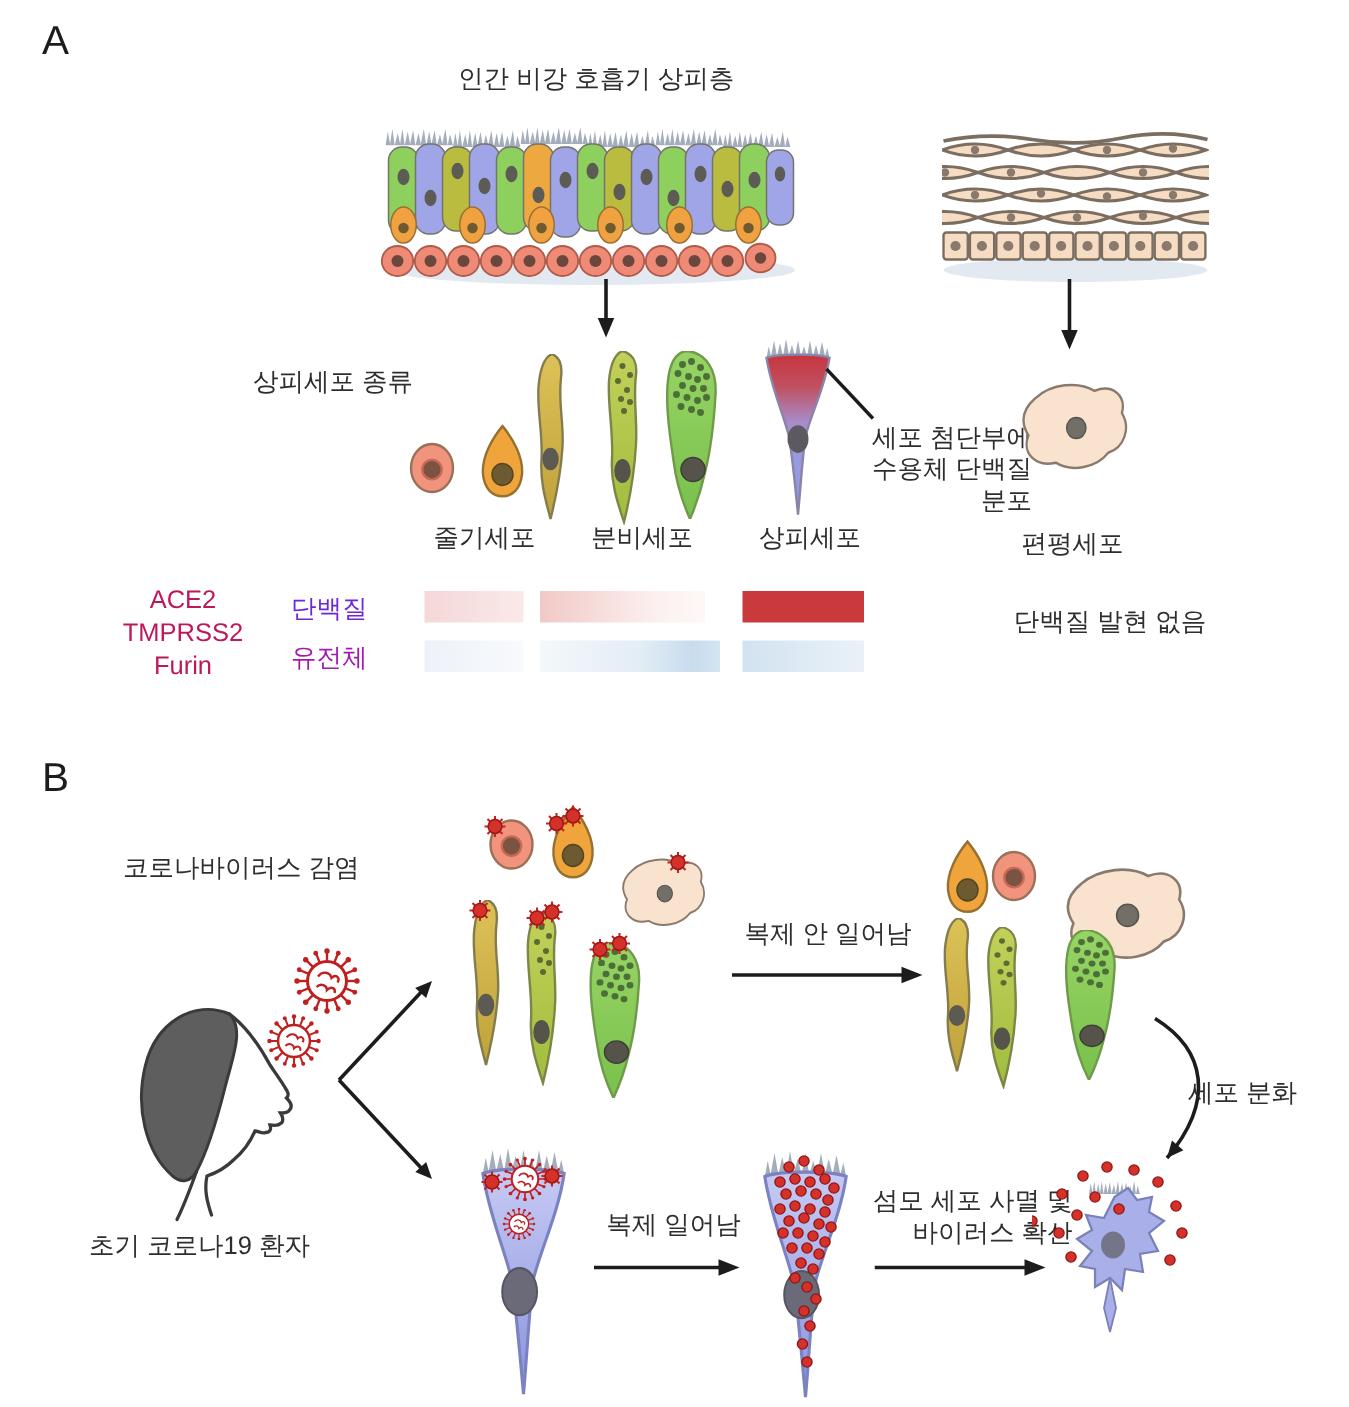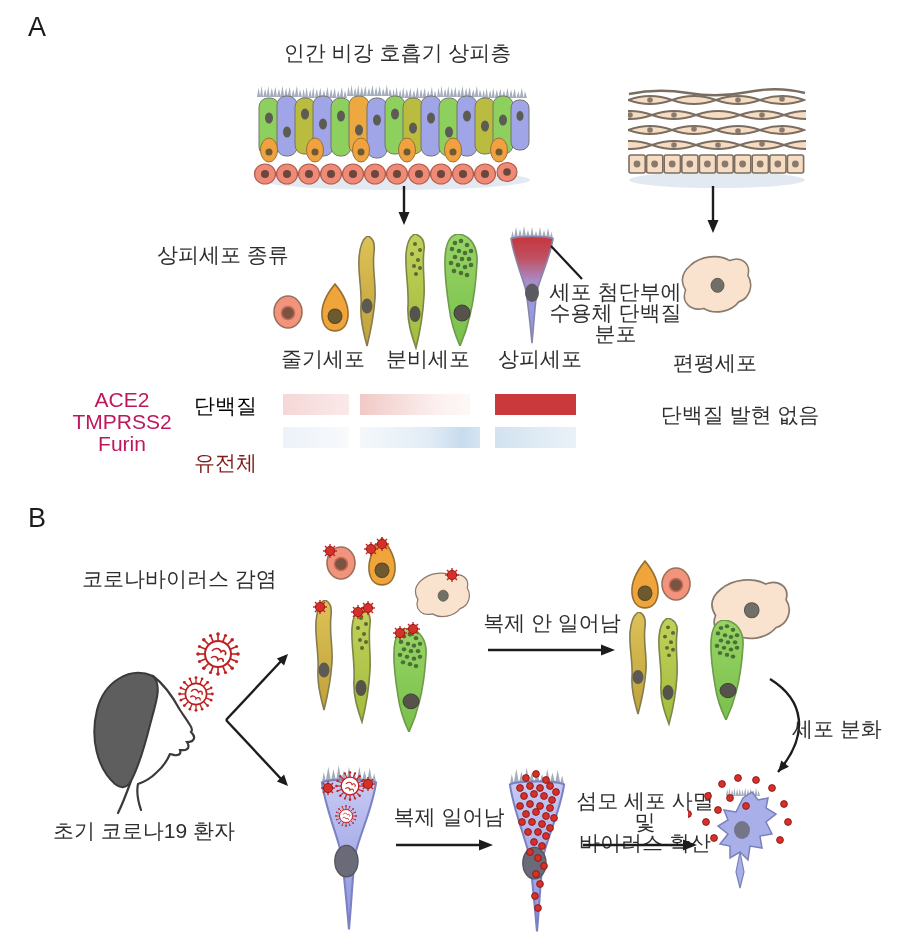--- a/index.html
+++ b/index.html
@@ -1,20 +1,20 @@
 <!DOCTYPE html>
 <html><head>
 <meta charset="utf-8">
 <style>
   html,body{margin:0;padding:0;background:#fff;}
   #stage{position:relative;width:899px;height:938px;background:#fff;overflow:hidden;
          font-family:"Liberation Sans","DejaVu Sans",sans-serif;color:#2e2e2e;}
-  .lbl{position:absolute;font-size:21px;line-height:21px;color:#2e2e2e;white-space:nowrap;}
+  .lbl{position:absolute;font-size:17px;line-height:21px;color:#2e2e2e;white-space:nowrap;}
   .ctr{text-align:center;}
-  .preline{white-space:pre-line;}
+  .preline{white-space:pre-line;text-align:right;}
   .panel-letter{position:absolute;font-size:27px;font-weight:500;color:#1c1c1c;}
   .abs{position:absolute;}
   .bar{position:absolute;height:21px;}
 </style>
 </head>
 <body>
 
 <div id="stage">
 
   <svg width="0" height="0" style="position:absolute" aria-hidden="true">
@@ -379,22 +379,22 @@
   <div class="lbl ctr" style="left:485px;top:348px;width:110px">상피세포</div>
   <div class="lbl ctr" style="left:660px;top:352px;width:110px">편평세포</div>
 
 
   <div class="lbl ctr" style="left:52px;top:389px;width:140px;line-height:22px;color:#be185d">
     <div>ACE2</div>
     <div>TMPRSS2</div>
     <div>Furin</div>
   </div>
 
-  <div class="lbl" style="left:194px;top:395px;color:#000000">단백질</div>
-  <div class="lbl" style="left:194px;top:452px;color:#7f1d1d">유전체</div>
+  <div class="lbl" style="left:194px;top:395px;color:#6d28d9">단백질</div>
+  <div class="lbl" style="left:194px;top:428px;color:#a21caf">유전체</div>
 
   <div class="bar" style="left:283px;top:394px;width:66px;background:linear-gradient(90deg,#f5d7d7,#fae9e9)"></div>
   <div class="bar" style="left:360px;top:394px;width:110px;background:linear-gradient(90deg,#f1c9c6 0%,#fbf0ef 70%,#fdf8f7 100%)"></div>
   <div class="bar" style="left:495px;top:394px;width:81px;background:#ca3a3c"></div>
   <div class="bar" style="left:283px;top:427px;width:66px;background:linear-gradient(90deg,#edf2f9,#f8fafc)"></div>
   <div class="bar" style="left:360px;top:427px;width:120px;background:linear-gradient(90deg,#f4f8fb 0%,#e3edf6 55%,#c8dcee 85%,#d4e4f1 100%)"></div>
   <div class="bar" style="left:495px;top:427px;width:81px;background:linear-gradient(90deg,#d2e2f0,#eaf2f8)"></div>
 
   <div class="lbl ctr" style="left:650px;top:404px;width:180px">단백질 발현 없음</div>
 

